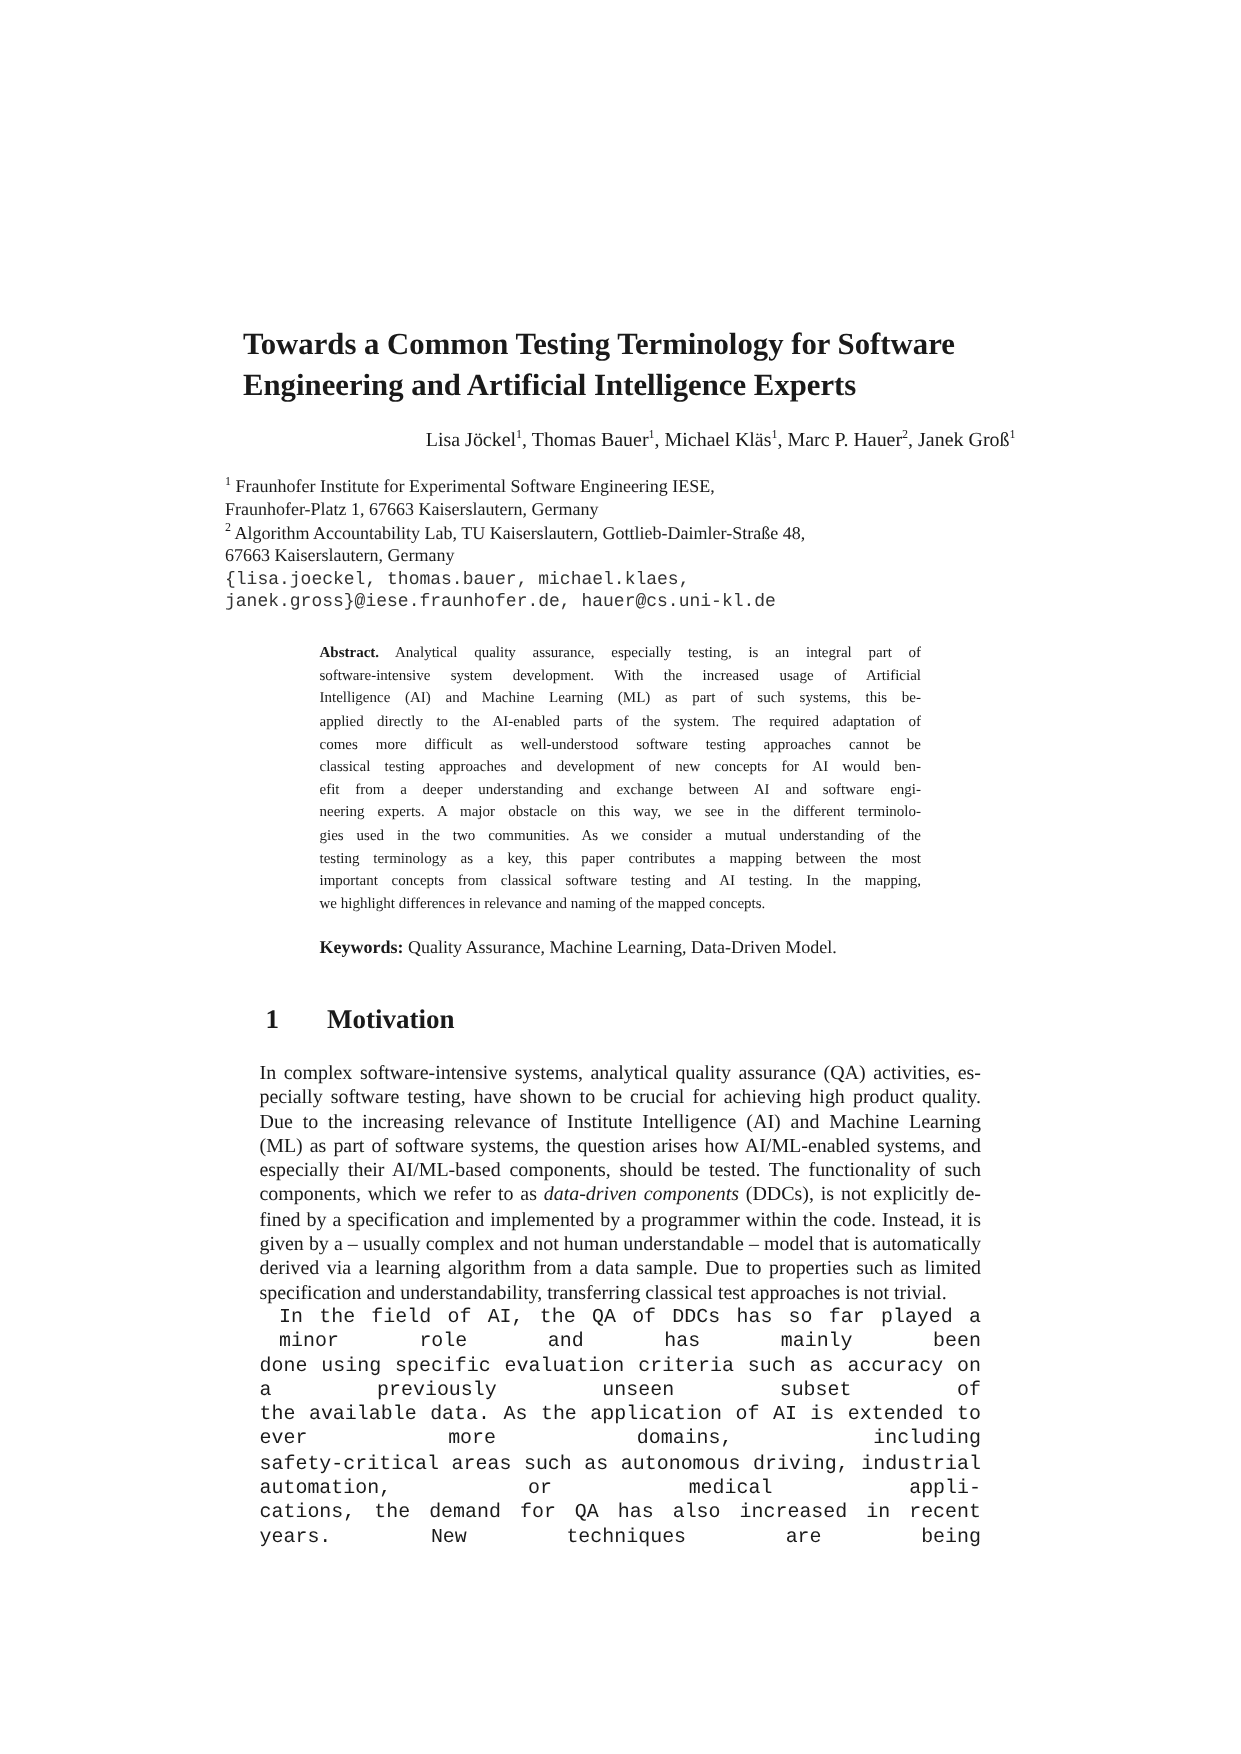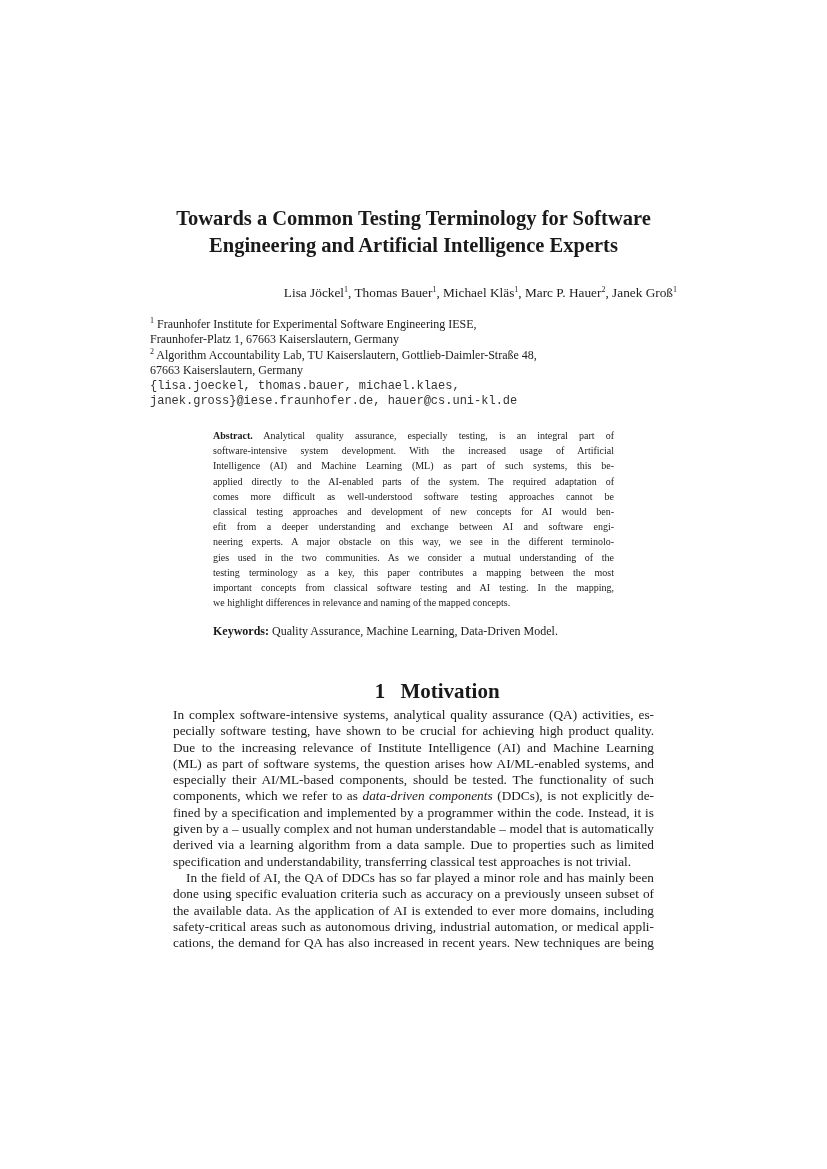--- a/index.html
+++ b/index.html
@@ -3,22 +3,22 @@
 <meta charset="utf-8">
 <style>
   html, body { margin: 0; padding: 0; background: #ffffff; }
   body {
     width: 827px; height: 1169px; position: relative; overflow: hidden;
     font-family: "Liberation Serif", "DejaVu Serif", serif;
     color: #1a1a1a;
   }
   .title {
     position: absolute; left: 150px; top: 205px; width: 527px;
-    text-align: center; font-weight: bold; font-size: 20.5px; line-height: 27px;
-    margin: 0;
+    text-align: left; font-weight: bold; font-size: 20.5px; line-height: 27px;
+    margin: 12px;
   }
   .authors {
     position: absolute; left: 150px; top: 285px; width: 527px;
     text-align: right; font-size: 13.3px; line-height: 16px;
   }
   sup { font-size: 8px; vertical-align: 5px; line-height: 0; }
   .affil {
     position: absolute; left: 150px; top: 317px; width: 527px;
     text-align: left; font-size: 12px; line-height: 15.4px;
   }
@@ -31,29 +31,29 @@
     position: absolute; left: 213px; top: 428px; width: 401px;
     font-size: 10px; line-height: 15.2px; text-align: justify; hyphens: manual;
   }
   .abstract b, .keywords b { font-weight: bold; }
   .keywords {
     position: absolute; left: 213px; top: 624px; width: 401px;
     font-size: 12px; line-height: 15.2px;
   }
   .section-head {
     position: absolute; left: 173px; top: 665px; width: 481px;
-    font-size: 21px; font-weight: bold; line-height: 20px; margin: 16px; text-align: center;
+    font-size: 18px; font-weight: bold; line-height: 20px; margin: 4px;
   }
   .section-head .num { display: inline-block; width: 41px; }
   .body {
     position: absolute; left: 173px; top: 707px; width: 481px;
     font-size: 13.3px; line-height: 16.3px; text-align: justify;
   }
   .body p { margin: 0; }
-  .body p.indent { text-indent: 13px; }
+  .body p.indent { text-indent: 13px; font-family: Liberation Mono, monospace; }
   .line-block { display: block; text-align: justify; text-align-last: justify; }
   .line-block.last { text-align-last: left; }
 </style>
 </head>
 <body>
 
 <h1 class="title">
   <span class="tl">Towards a Common Testing Terminology for Software</span><br>
   <span class="tl">Engineering and Artificial Intelligence Experts</span>
 </h1>

